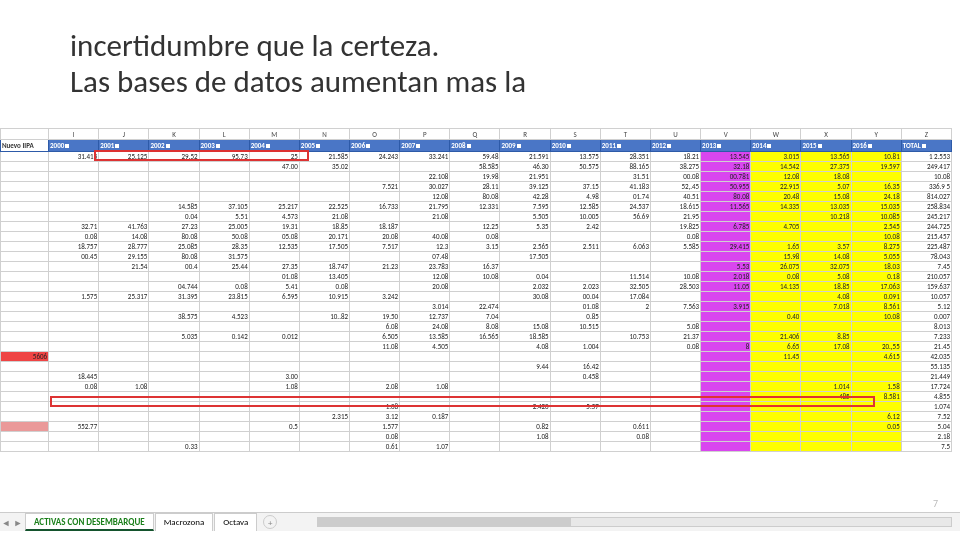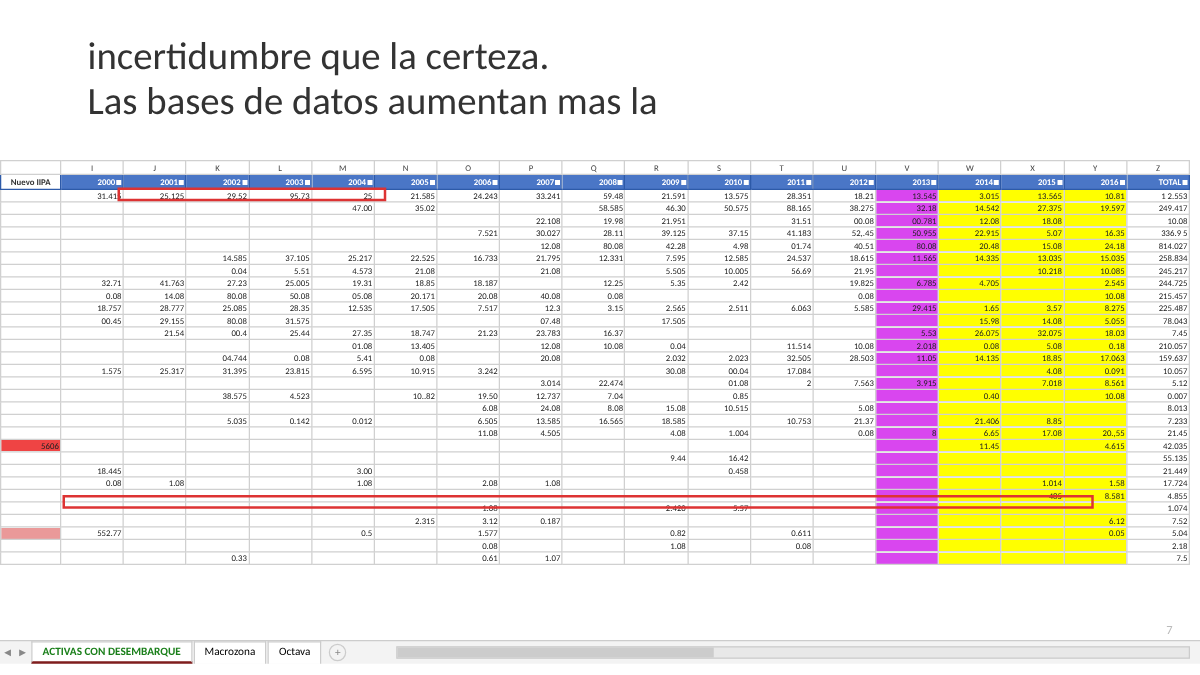--- a/index.html
+++ b/index.html
@@ -2,32 +2,32 @@
 <html><head>
 <meta charset="utf-8">
 <style>
 * { margin:0; padding:0; box-sizing:border-box; }
 body { width:960px; height:540px; background:#fff; font-family:Calibri,Arial,sans-serif; overflow:hidden; position:relative; }
 .title { position:absolute; top:28px; left:70px; font-size:31px; color:#333; line-height:1.15; }
 .sheet-area { position:absolute; top:128px; left:0; right:8px; }
 table.grid { border-collapse:collapse; table-layout:fixed; width:100%; font-size:7px; color:#222; }
 table.grid th, table.grid td { border:1px solid #d0d0d0; height:10px; text-align:right; padding:0 1px; overflow:hidden; white-space:nowrap; }
 table.grid th { background:#fff; text-align:center; font-weight:normal; color:#444; height:11px; }
-tr.hdr td { background:#4a76c6; color:#fff; text-align:right; font-weight:bold; height:12px; border:1px solid #2d5aa8; }
-tr.hdr td.first { background:#fff; color:#333; text-align:center; font-weight:bold; border:1px solid #2d5aa8; }
+tr.hdr td { background:#4a76c6; color:#fff; text-align:left; font-weight:bold; height:12px; border:1px solid #2d5aa8; }
+tr.hdr td.first { background:#fff; color:#333; text-align:left; font-weight:bold; border:1px solid #2d5aa8; }
 tr.hdr td .f { display:inline-block; width:4px; height:4px; background:#fff; margin-left:1px; vertical-align:middle; }
 td.yellow { background:#ffff00; }
 td.orange { background:#d946ef; }
 td.green { background:#ef4444; }
 td.red { background:#ea9999; }
 .redbox { position:absolute; border:2px solid #dd3333; pointer-events:none; }
 .tabs { position:absolute; bottom:9px; left:0; right:0; height:19px; background:#f3f3f3; border-top:1px solid #ccc; font-size:9px; display:flex; align-items:center; }
 .tab-nav { width:12px; height:14px; display:flex; align-items:center; justify-content:center; color:#888; }
 .tab { padding:2px 8px; border:1px solid #ccc; border-bottom:none; background:#fff; margin-left:1px; }
-.tab.active { color:#1a7f1a; font-weight:bold; border-bottom:2px solid #7f1d1d; }
+.tab.active { color:#1a7f1a; font-weight:bold; border-bottom:2px solid #14532d; }
 .tab-add { width:14px; height:14px; border:1px solid #ccc; border-radius:50%; display:flex; align-items:center; justify-content:center; margin-left:6px; color:#888; }
 .hscroll { flex:1; margin:0 8px 0 40px; height:10px; background:#e8e8e8; border:1px solid #ccc; position:relative; }
 .hscroll div { position:absolute; left:0; width:40%; top:0; bottom:0; background:#ccc; }
 </style>
 </head>
 <body>
 
 <div class="title">
   <div>incertidumbre que la certeza.</div>
   <div>Las bases de datos aumentan mas la</div>

